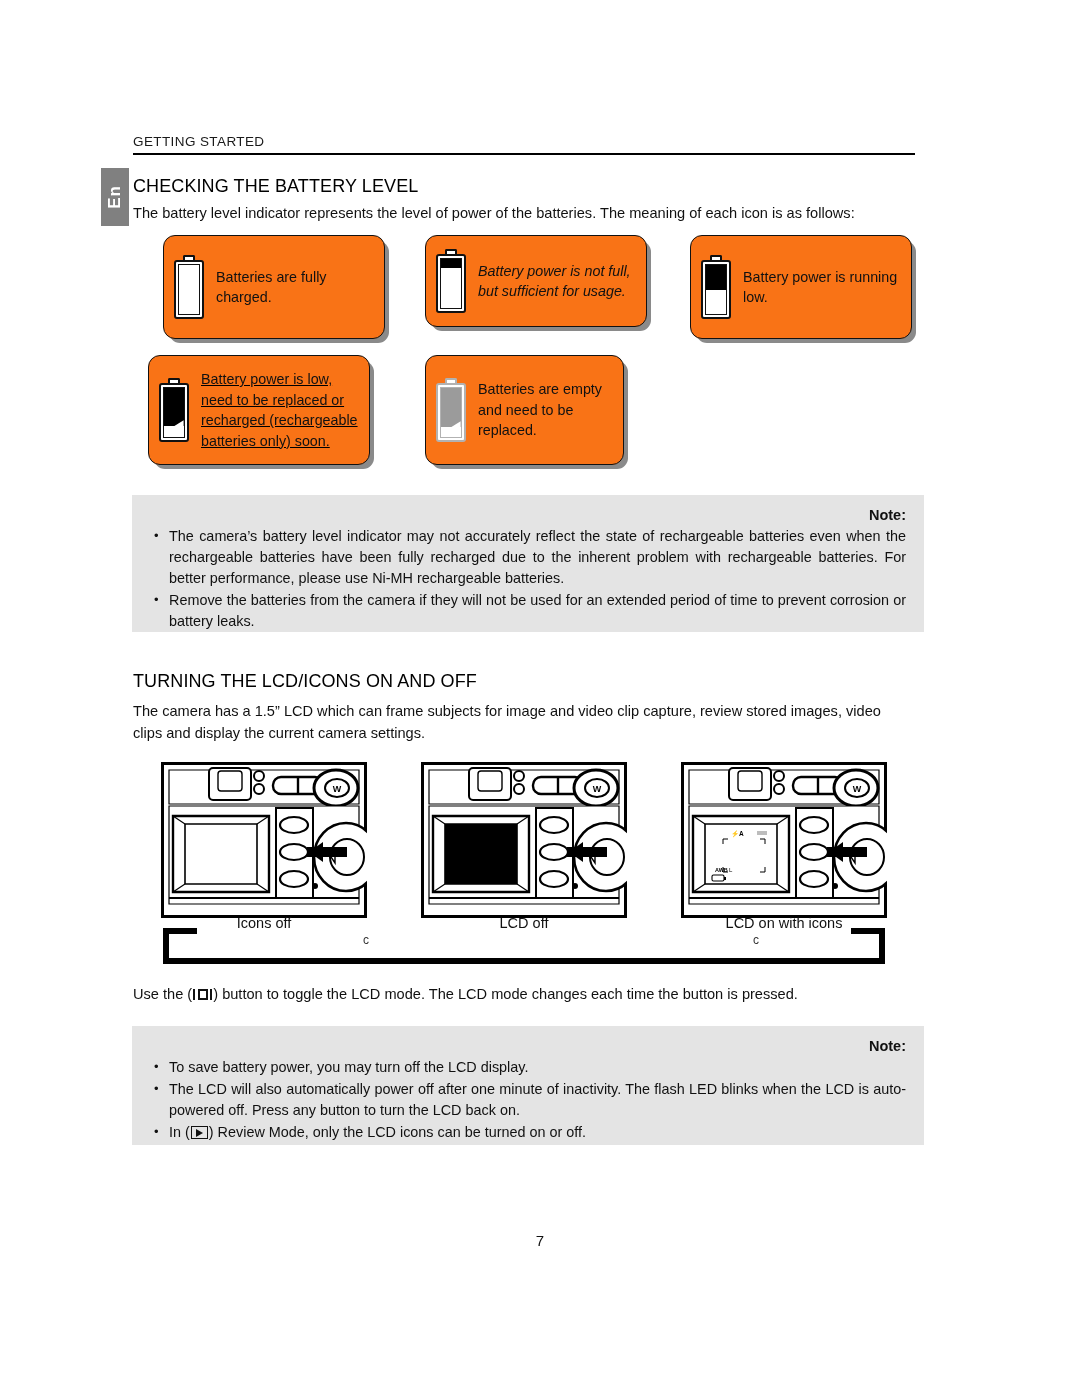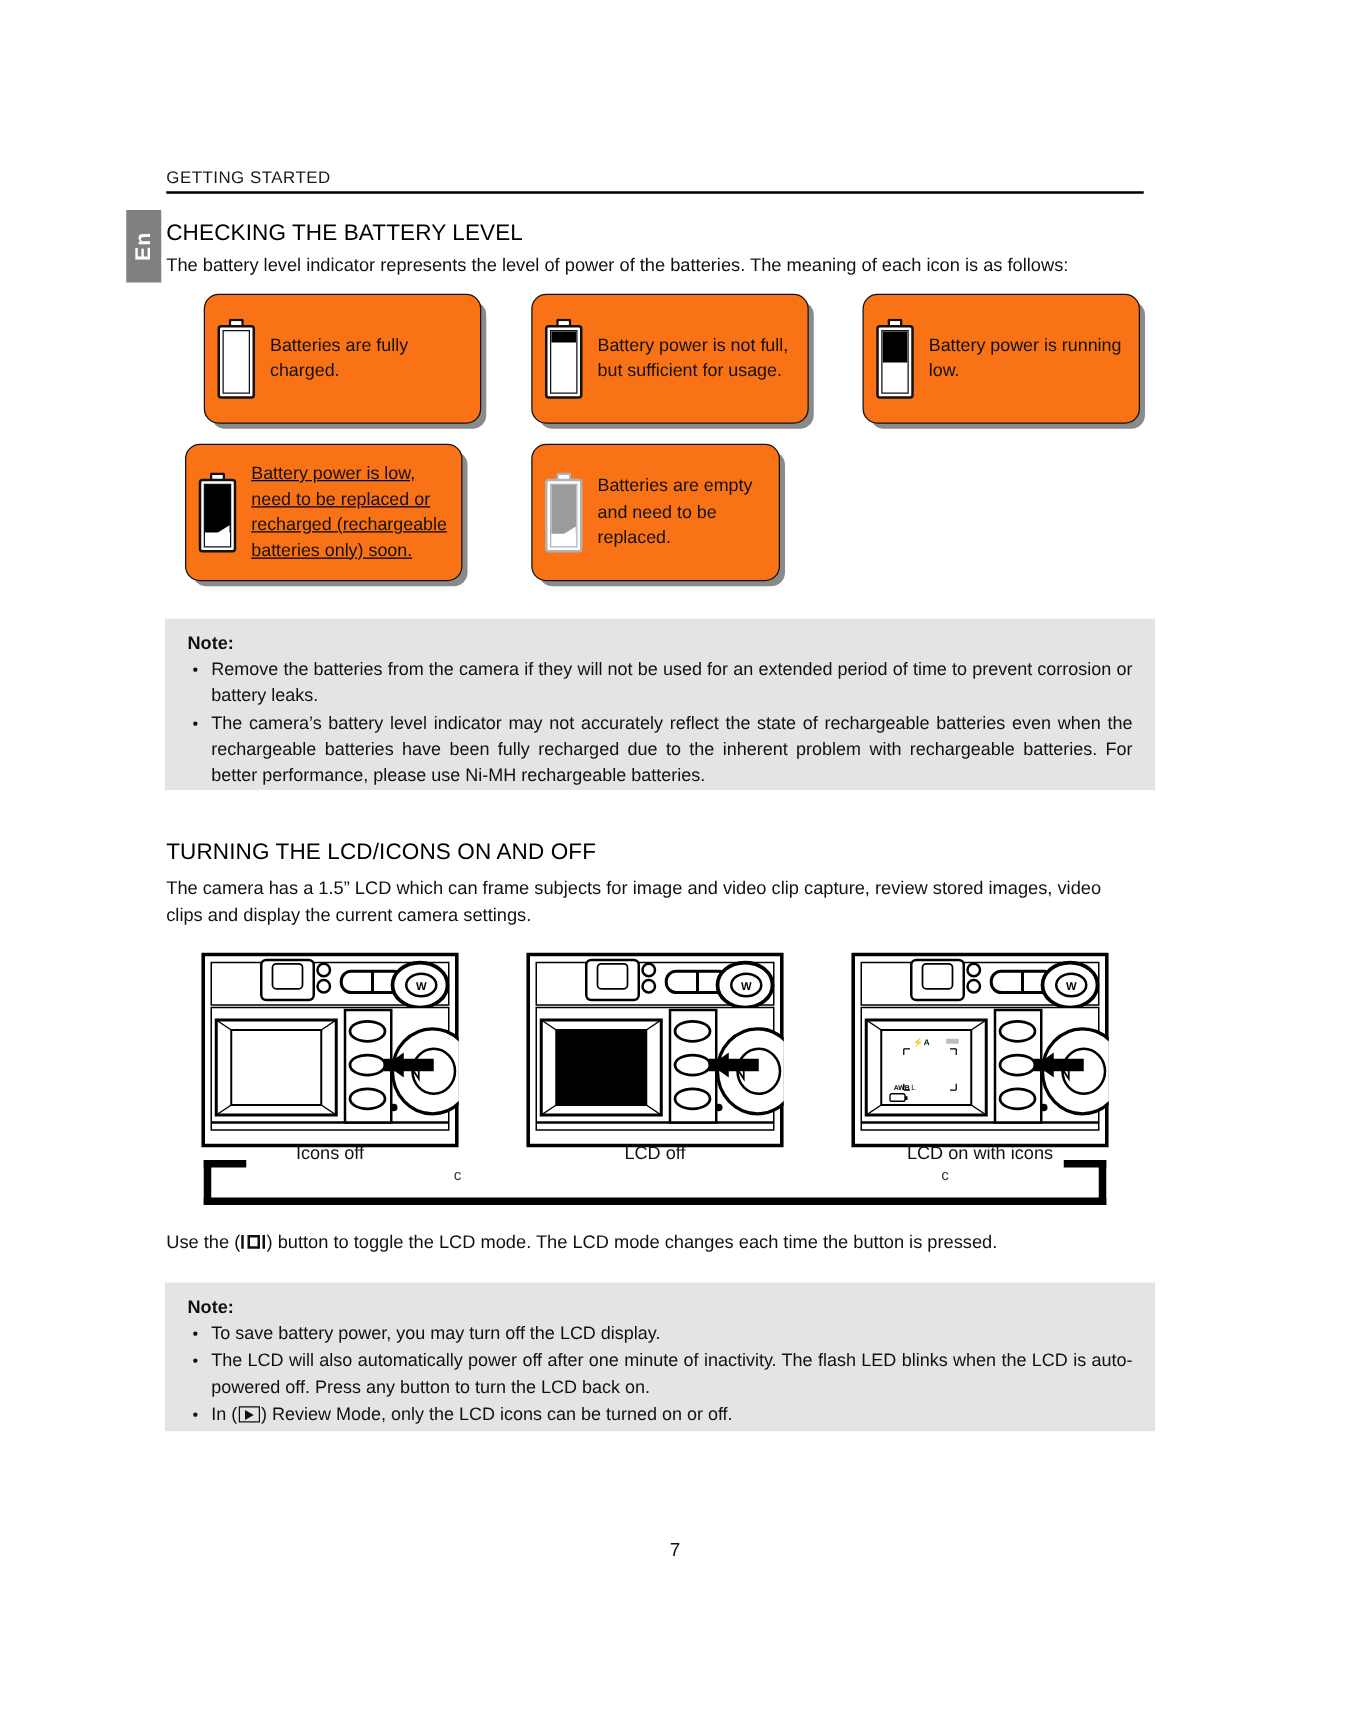--- a/index.html
+++ b/index.html
@@ -171,20 +171,21 @@
     box-sizing: border-box;
     padding: 12px 18px 16px 18px;
   }
   #note-battery { top: 495px; width: 792px; height: 137px; }
   #note-lcd { top: 1026px; width: 792px; height: 119px; }
   .note-label {
     font-size: 14.5px;
     font-weight: bold;
     margin-bottom: 3px;
     color: #111;
+    text-align: right;
   }
   .note-list { margin: 0; padding: 0; list-style: none; }
   .note-list li {
     position: relative;
     padding-left: 19px;
     font-size: 14.4px;
     line-height: 21px;
     color: #111;
     text-align: justify;
     margin-bottom: 1px;
@@ -338,21 +339,21 @@
       <div class="body">
           <div class="inner">
             <div class="fill" style="height:0%"></div>
           </div>
         </div>
     </div>
     <div class="card-text">Batteries are fully charged.</div>
   </div>
 </div>
 
-<div class="card" style="left:425px; top:235px; width:222px; height:104px;">
+<div class="card" style="left:425px; top:235px; width:222px; height:92px;font-style:italic;">
   <div class="card-inner">
     <div class="bat">
       <div class="cap"></div>
       <div class="body">
           <div class="inner">
             <div class="fill" style="height:18%"></div>
           </div>
         </div>
     </div>
     <div class="card-text">Battery power is not full, but sufficient for usage.</div>
@@ -399,22 +400,22 @@
       </div>
         </div>
     </div>
     <div class="card-text">Batteries are empty and need to be replaced.</div>
   </div>
 </div>
 
 <div class="note-box" id="note-battery">
   <div class="note-label">Note:</div>
   <ul class="note-list">
+    <li>The camera’s battery level indicator may not accurately reflect the state of rechargeable batteries even when the rechargeable batteries have been fully recharged due to the inherent problem with rechargeable batteries. For better performance, please use Ni-MH rechargeable batteries.</li>
     <li>Remove the batteries from the camera if they will not be used for an extended period of time to prevent corrosion or battery leaks.</li>
-    <li>The camera’s battery level indicator may not accurately reflect the state of rechargeable batteries even when the rechargeable batteries have been fully recharged due to the inherent problem with rechargeable batteries. For better performance, please use Ni-MH rechargeable batteries.</li>
   </ul>
 </div>
 
 <div class="section-title" id="title-lcd">TURNING THE LCD/ICONS ON AND OFF</div>
 <div class="body-text" id="intro-lcd">The camera has a 1.5” LCD which can frame subjects for image and video clip capture, review stored images, video clips and display the current camera settings.</div>
 
 <div class="cam-fig" id="cam-1">
   <svg viewBox="0 0 206 156" width="206" height="156">
     <rect x="1.5" y="1.5" width="203" height="153" fill="#fff" stroke="#000" stroke-width="3"></rect>
 

